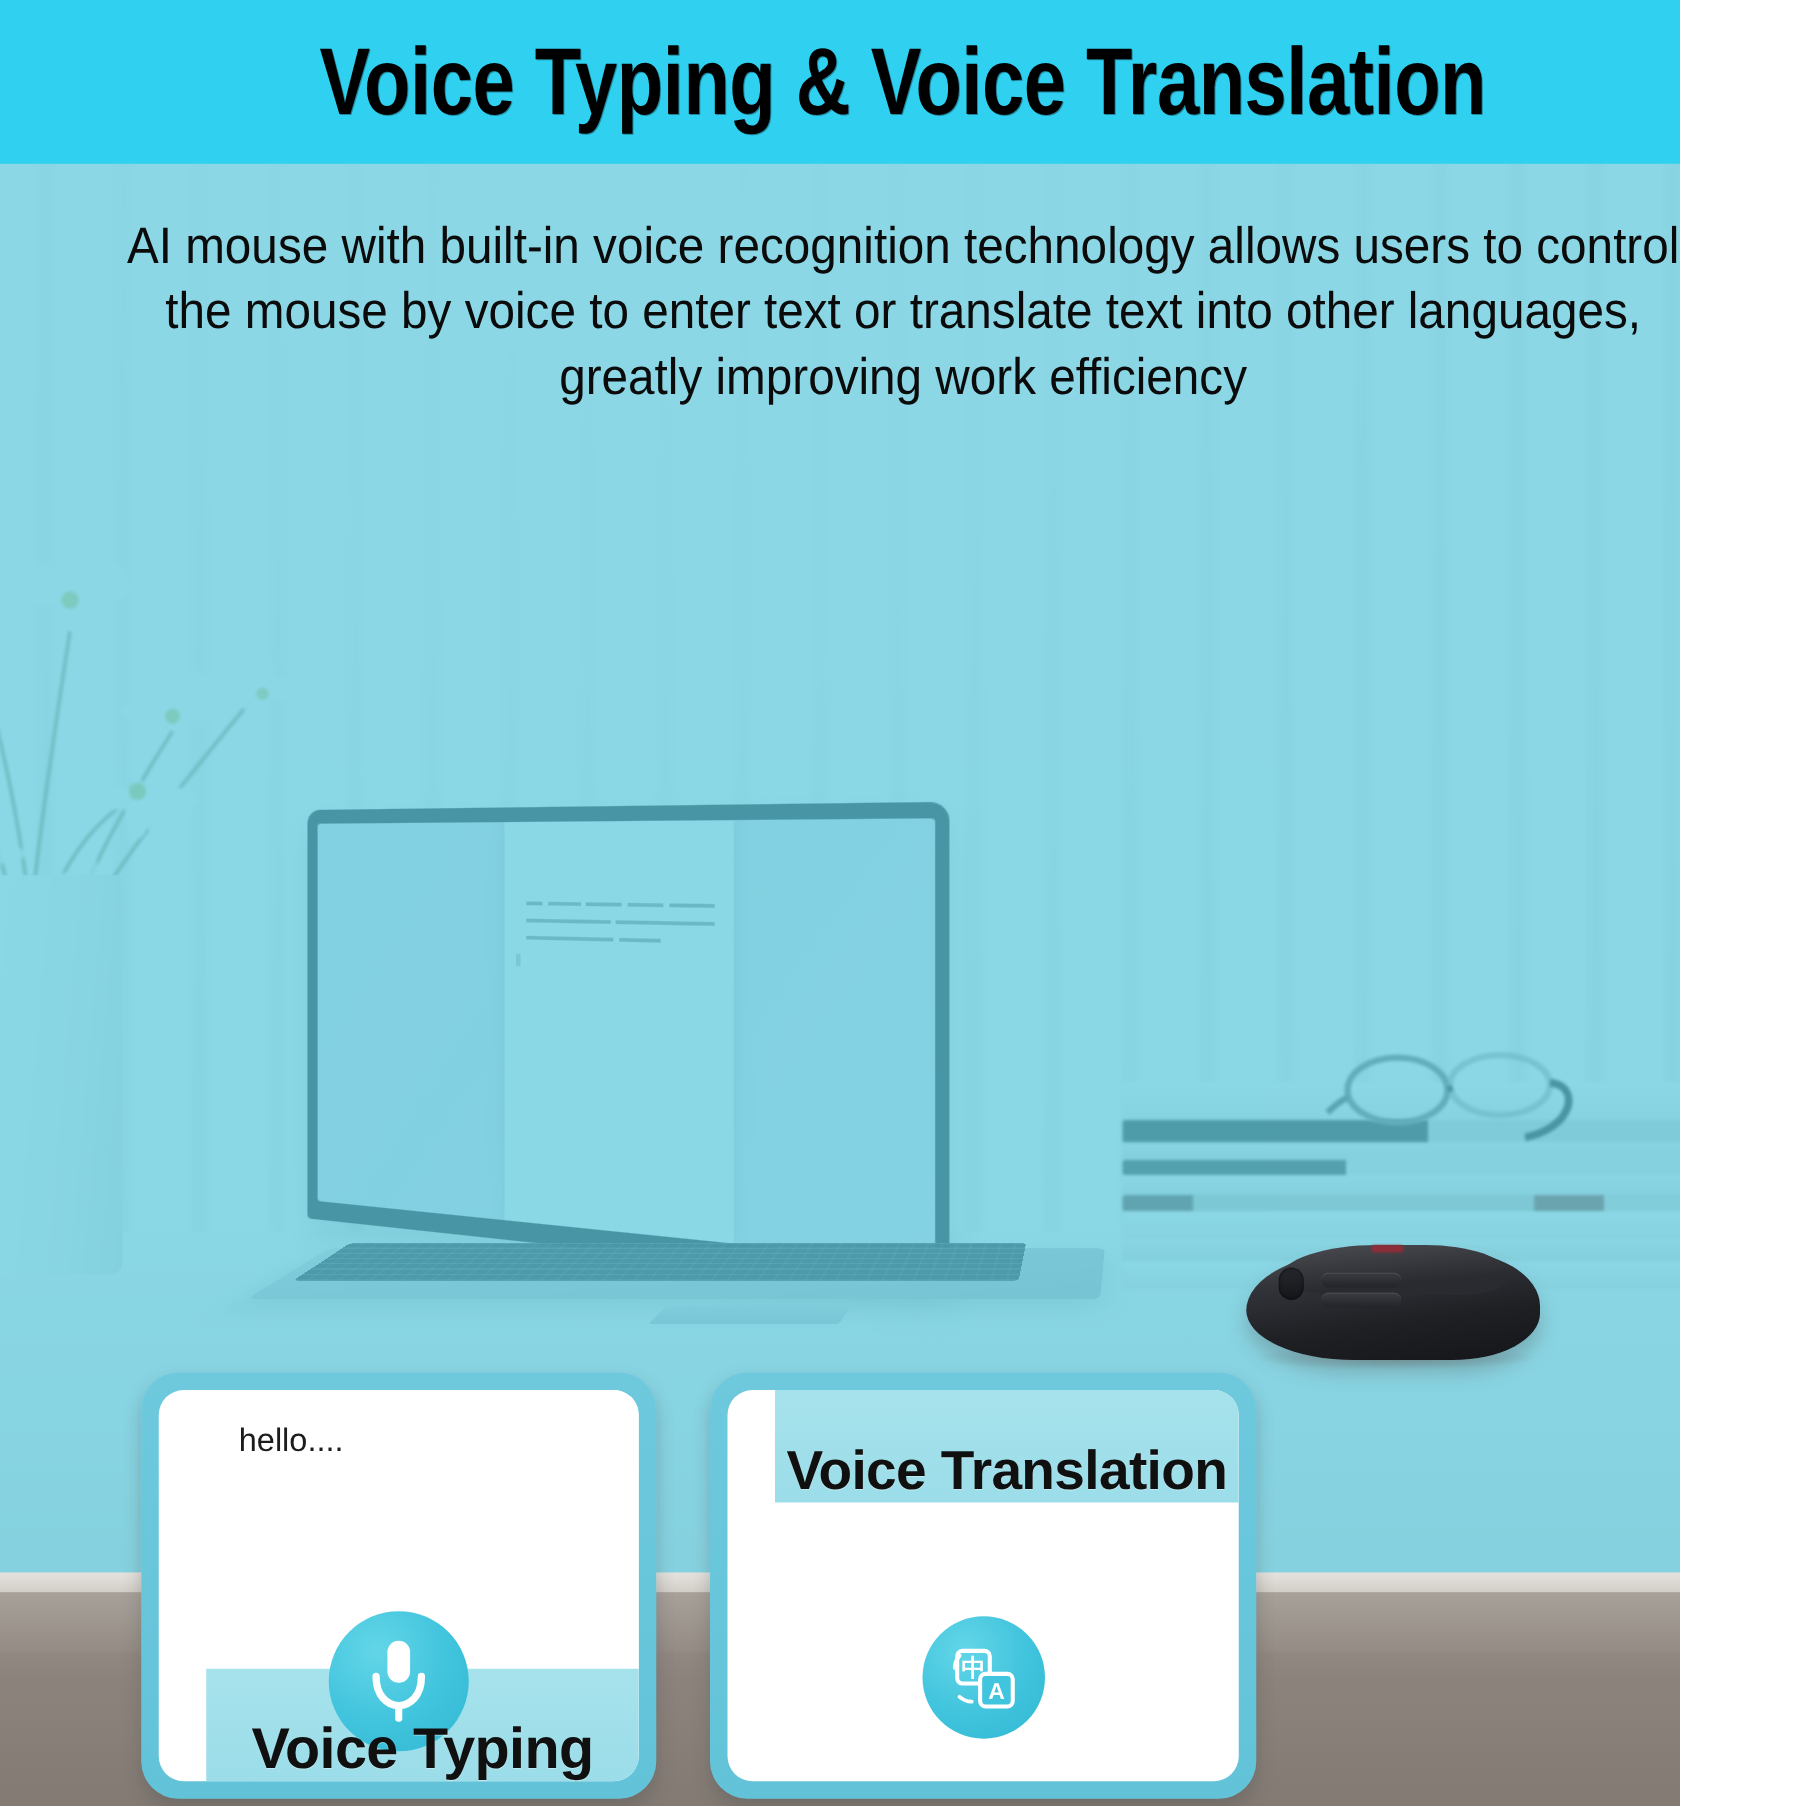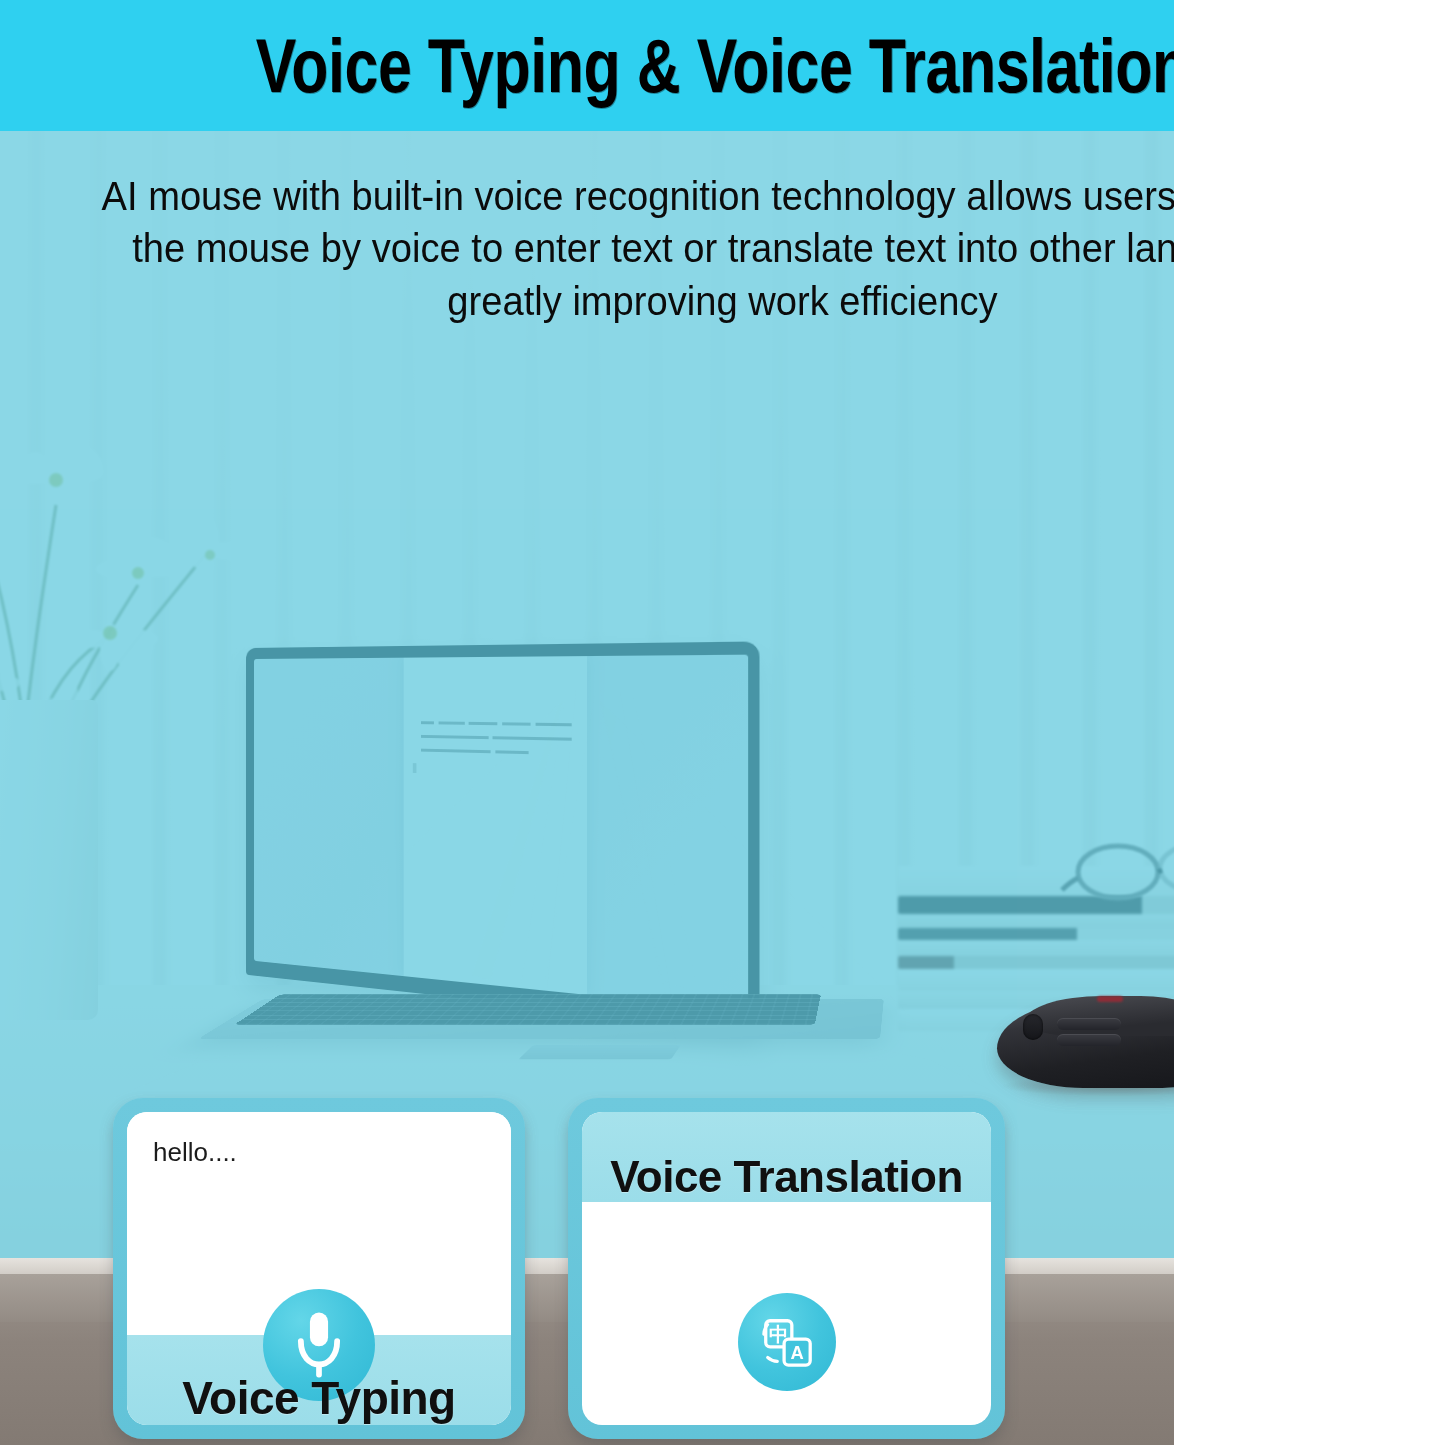--- a/index.html
+++ b/index.html
@@ -4,21 +4,21 @@
 <style>
   * { box-sizing: border-box; margin: 0; padding: 0; }
   html, body {
     width: 1445px; height: 1445px;
     font-family: "Liberation Sans", sans-serif;
     overflow: hidden;
     background: #fff;
   }
   #stage {
     position: relative;
-    width: 1174px; height: 1445px;
+    width: 1344px; height: 1445px;
     overflow: hidden;
   }
 
   
   .scene { position: absolute; inset: 0; }
 
   
   .blinds {
     position: absolute; left: 0; top: 0; width: 1445px; height: 1100px;
     background:
@@ -208,21 +208,21 @@
     border-radius: 30px;
     box-shadow: 0 7px 14px rgba(70,75,80,.30);
     padding: 14px;
   }
   .card-inner {
     position: relative;
     width: 100%; height: 100%;
     border-radius: 20px;
     overflow: hidden;
     background: #ffffff;
-    display: flex; flex-direction: column;
+    display: flex; flex-direction: column; padding-left: 38px;
   }
   .card-body {
     position: relative;
     flex: 1 1 auto;
     background: #ffffff;
     padding: 26px 26px 0 26px;
   }
   .card-text {
     font-size: 26px; color: #1c1c1c; line-height: 1.1;
   }

